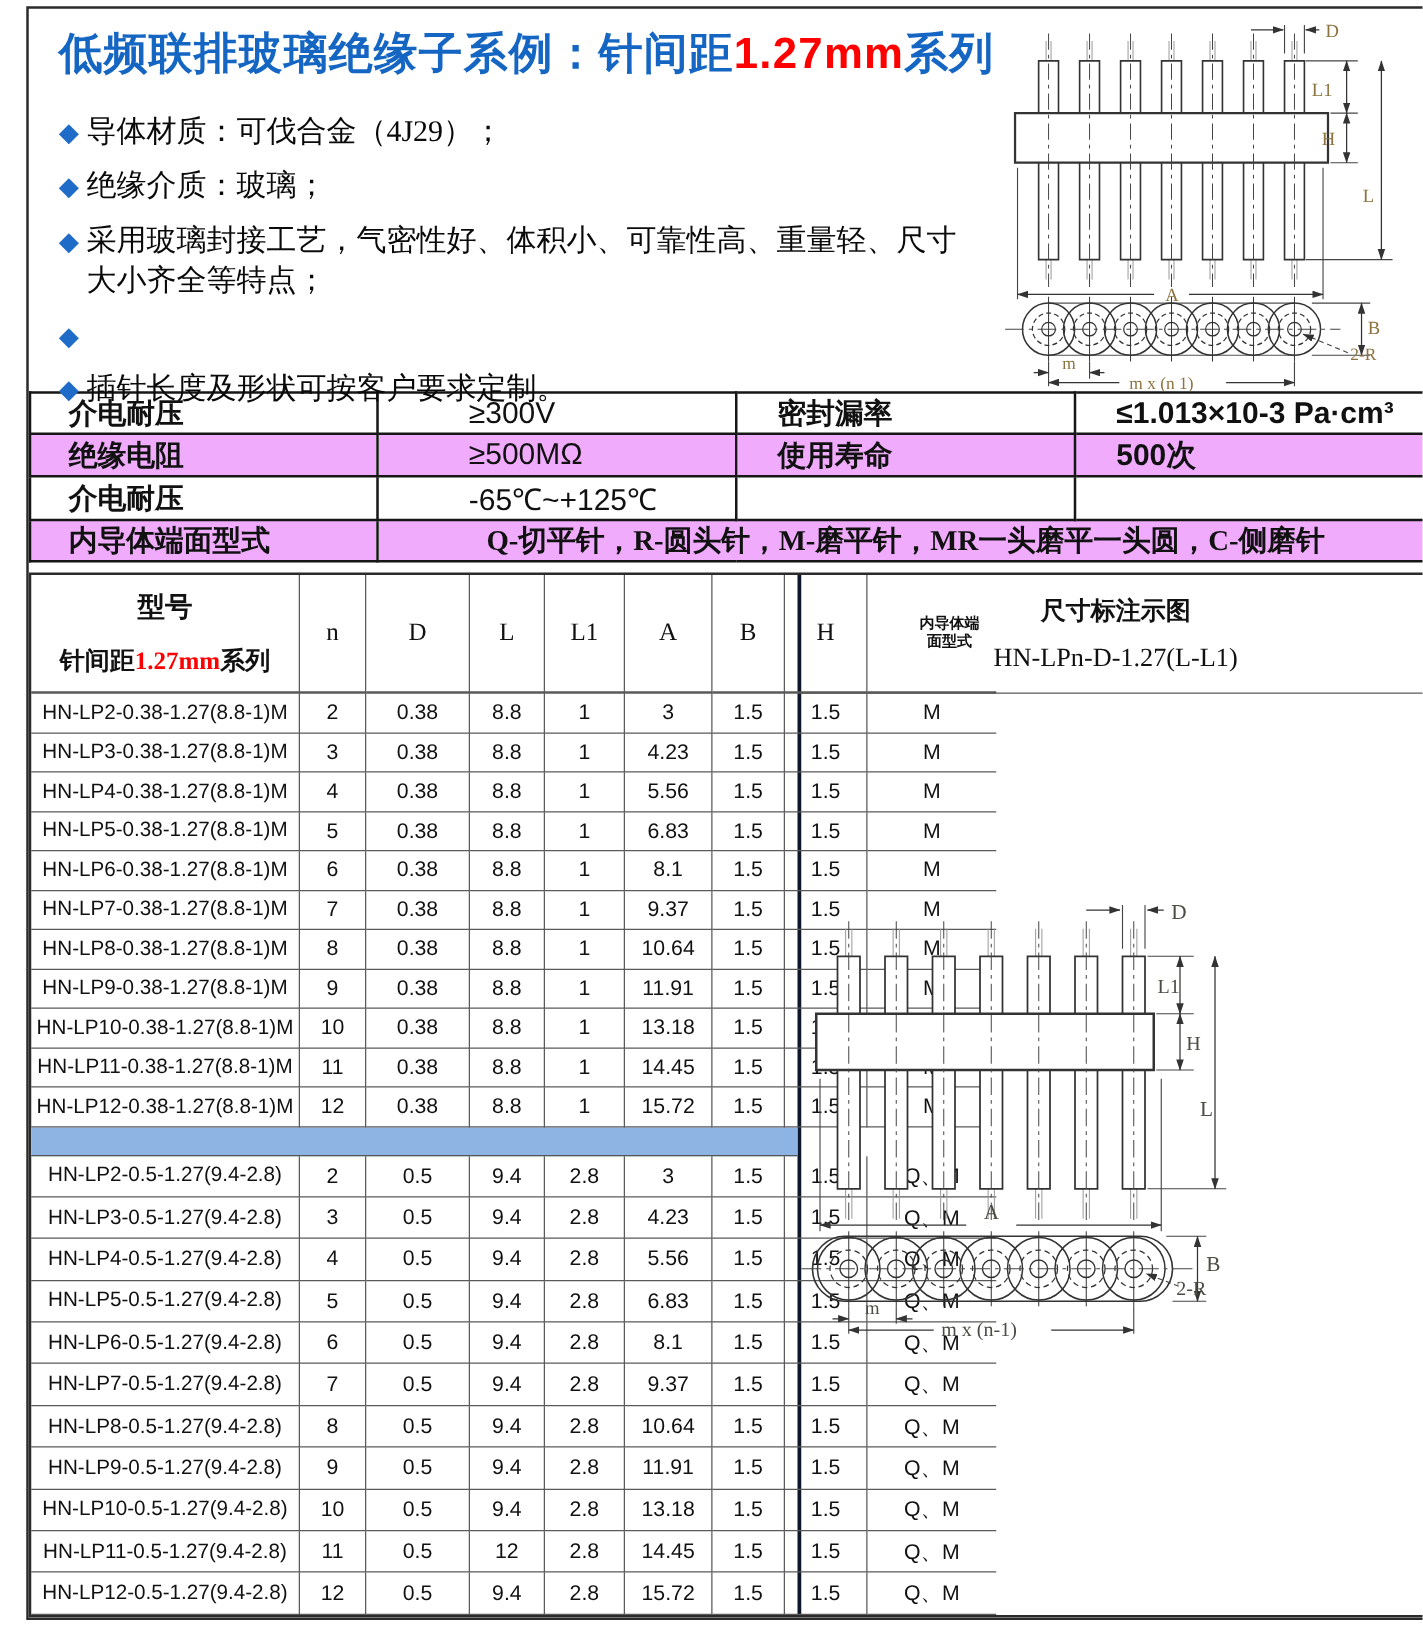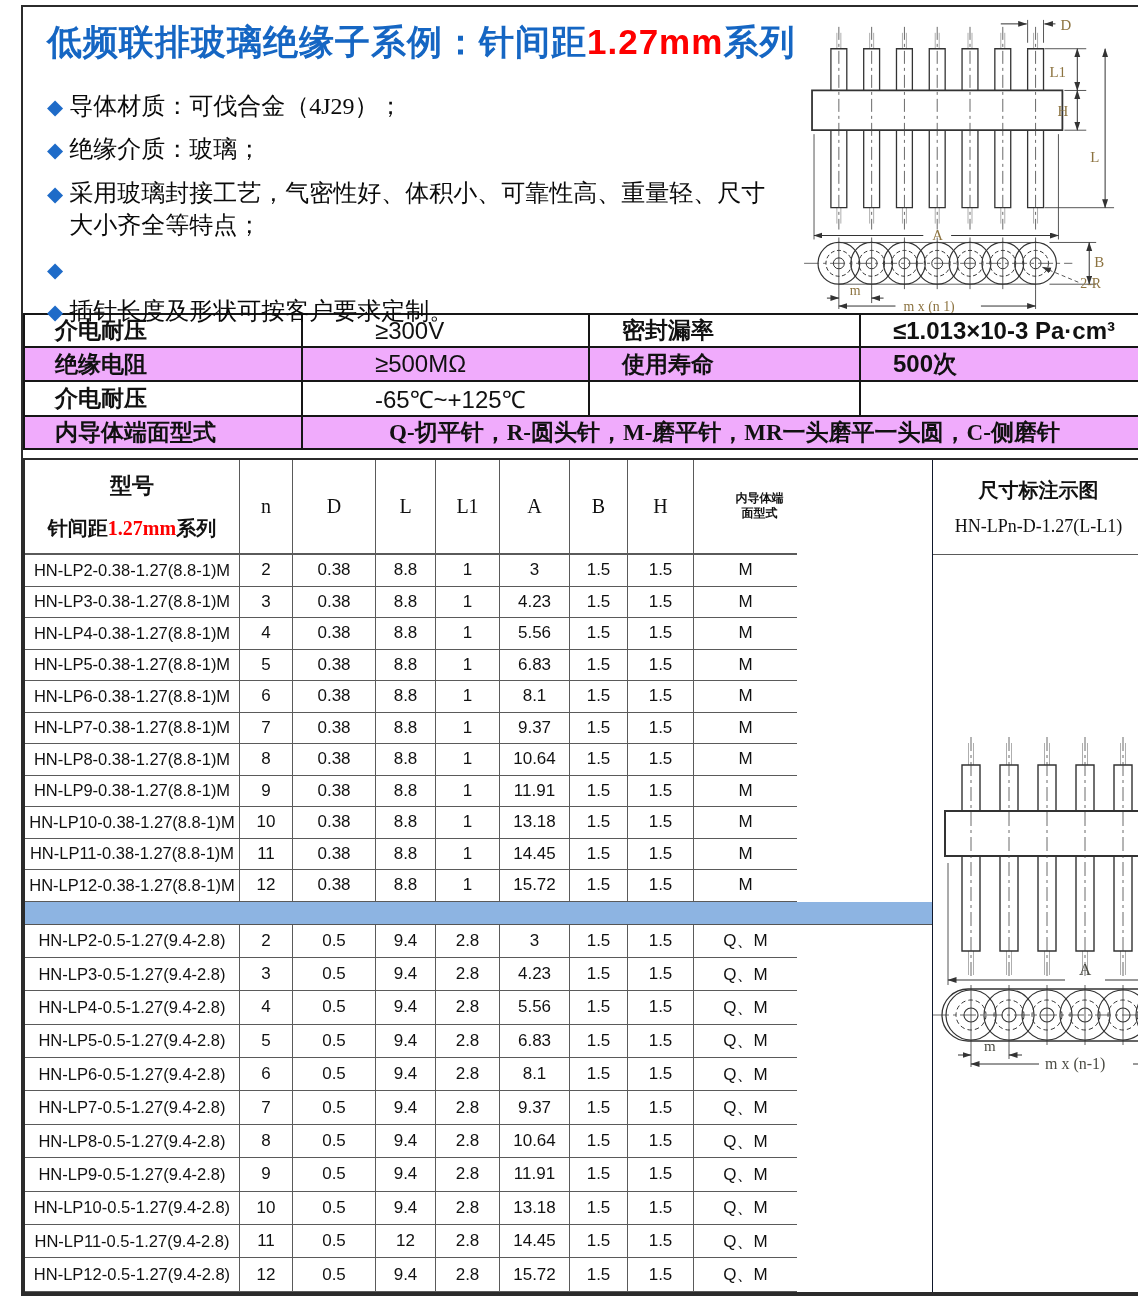--- a/index.html
+++ b/index.html
@@ -37,21 +37,21 @@
   table.spec td.c4 { padding-left:32px;font-weight:bold; }
   table.spec th.c3 { padding-left:32px; }
   table.spec tr.blue { background:#f0abfc; }
   table.spec td.face-val { text-align:center; padding-left:0; font-size:23px; font-weight:bold;
                            font-family:"Liberation Serif", serif; }
 
   .gap { height:8px; }
 
   
   .main-table { display:flex; width:1123px; border:2px solid #2b2b2b; }
-  .left-cols { width:908px; flex:none; border-right:1px solid #0f172a; }
+  .left-cols { width:616px; flex:none; border-right:3px solid #0f172a; }
   .grid { display:grid; grid-template-columns:215px 53px 83px 60px 64px 70px 58px 66px 103px; }
   .cell, .hcell {
     border-right:1px solid #5a5a5a; border-bottom:1px solid #5a5a5a;
     display:flex; align-items:center; justify-content:center; overflow:hidden; white-space:nowrap;
   }
   .cell.last, .hcell.last { border-right:none; }
   .hcell { height:95px; border-bottom-width:2px; flex-direction:column; }
   .hcell.letter { font-family:"Liberation Serif", serif; font-size:20px; }
   .model-head-line1 { font-size:22px; font-weight:bold; font-family:"Liberation Serif", serif; }
   .model-head-line2 { font-size:20px; font-weight:bold; margin-top:14px; font-family:"Liberation Serif", serif; }
@@ -62,21 +62,21 @@
   .body-grid .cell.model { font-size:16.5px; }
   .body-grid .cell.face { font-size:17px; }
   .s1 .cell { height:31.5px; }
   .s2 .cell { height:33.4px; }
   .separator { height:23px; background:#8DB4E2; border-bottom:1px solid #555; width:100%; }
 
   .right-col { flex:1; display:flex; flex-direction:column; }
   .diag-header { height:95px; border-bottom:1px solid #5a5a5a; display:flex; flex-direction:column;
                  align-items:center; justify-content:center; gap:12px; }
   .diag-title { font-size:20px; font-weight:bold; font-family:"Liberation Serif", serif; }
-  .diag-code  { font-size:18px; font-family:"Liberation Serif", serif; }
+  .diag-code  { font-size:21px; font-family:"Liberation Serif", serif; }
   .diag-body  { position:relative; flex:1; }
   .diag-body svg { position:absolute; left:0; top:138px; }
 
   
   .dwg line, .dwg rect, .dwg circle, .dwg path { vector-effect:non-scaling-stroke; }
   text.dim  { font-family:"Liberation Serif", serif; }
   .lbl-top  { fill:#8c7340; }
   .lbl-bot  { fill:#4c4c44; }
 </style>
 </head>

